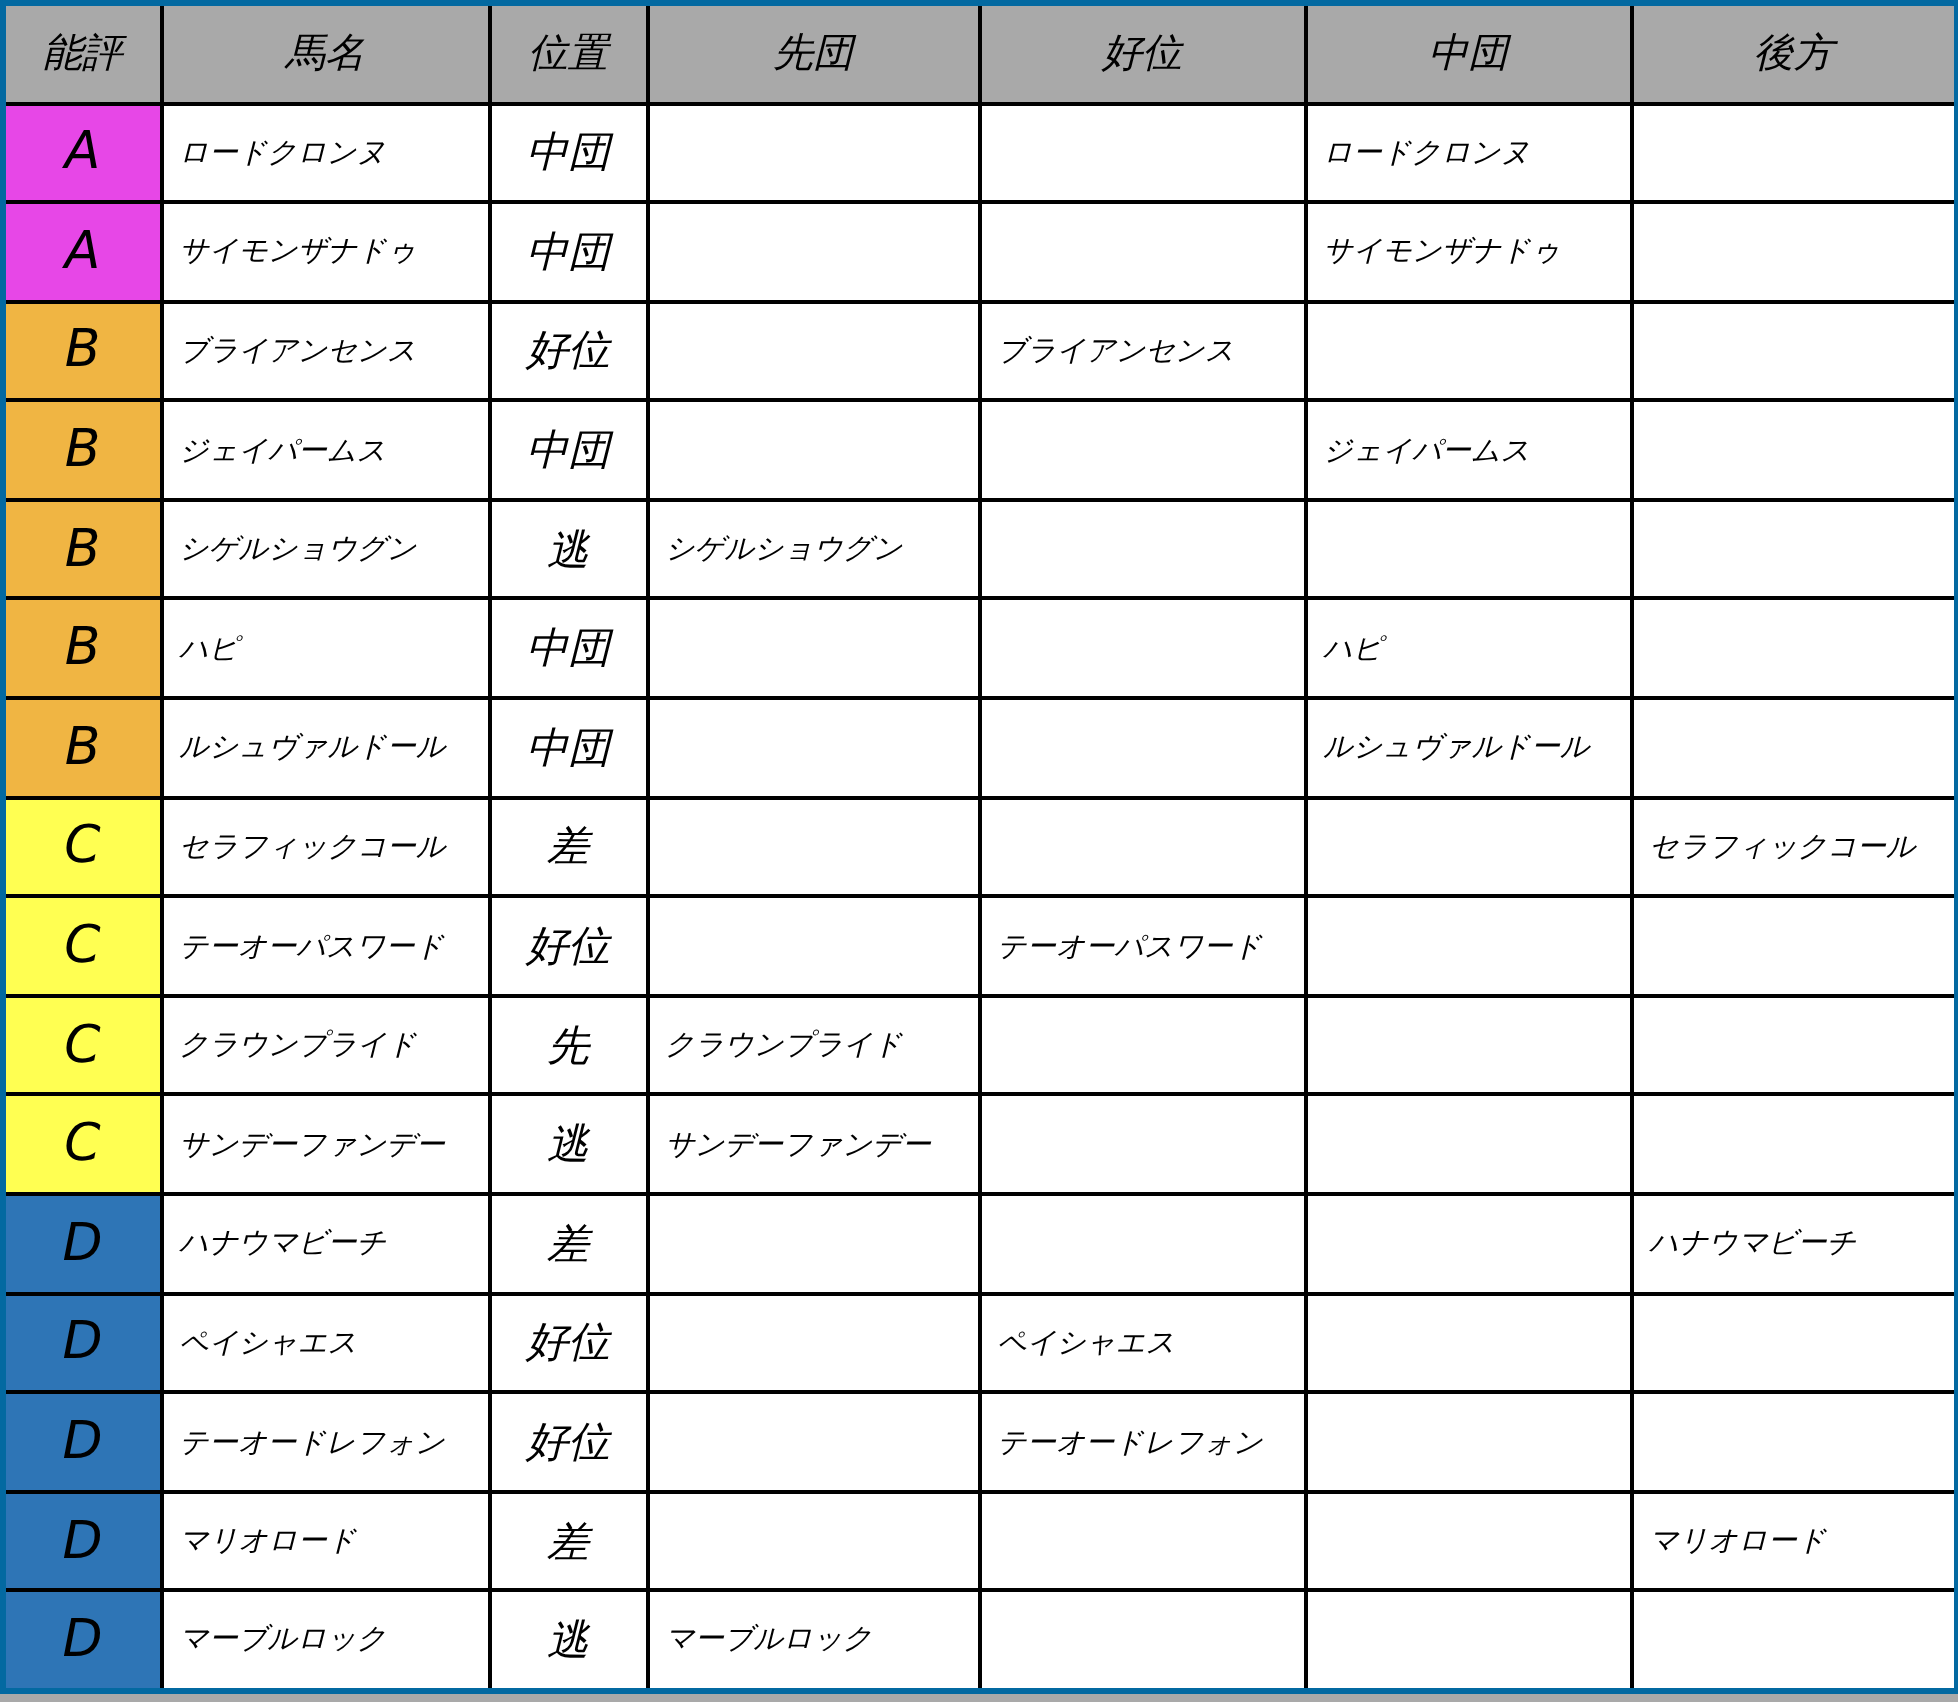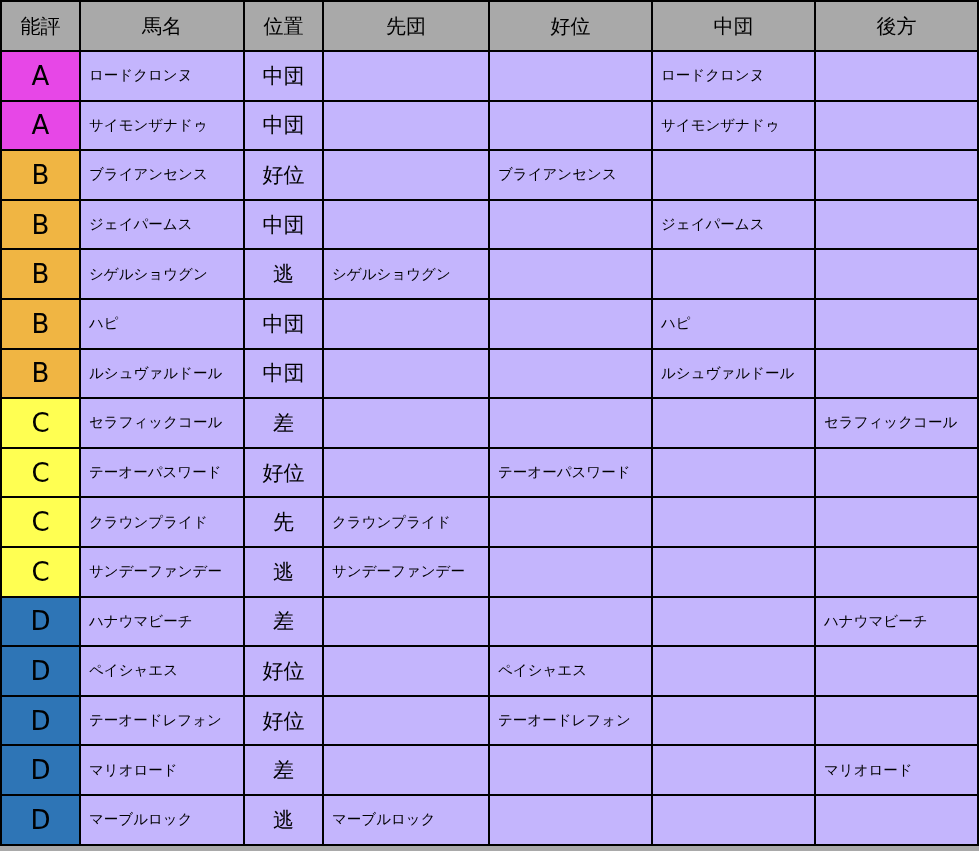--- a/index.html
+++ b/index.html
@@ -11,22 +11,23 @@
     position: relative;
     width: 979px;
     height: 851px;
     background: #a9a9a9; 
     overflow: hidden;
   }
   table.race-table {
     border-collapse: collapse;
     table-layout: fixed;
     width: 977px;
-    background: #c4b5fd;
-    border: 1px solid #0369a1;
+    background: #ffffff;
+    border: 3px solid #0369a1;
+    font-style: italic;
   }
   .race-table th, .race-table td {
     border: 2px solid #000;
     padding: 0;
     overflow: hidden;
     white-space: nowrap;
     color: #000;
   }
   .race-table thead tr { height: 50px; }
   .race-table tbody tr { height: 49.6px; }

